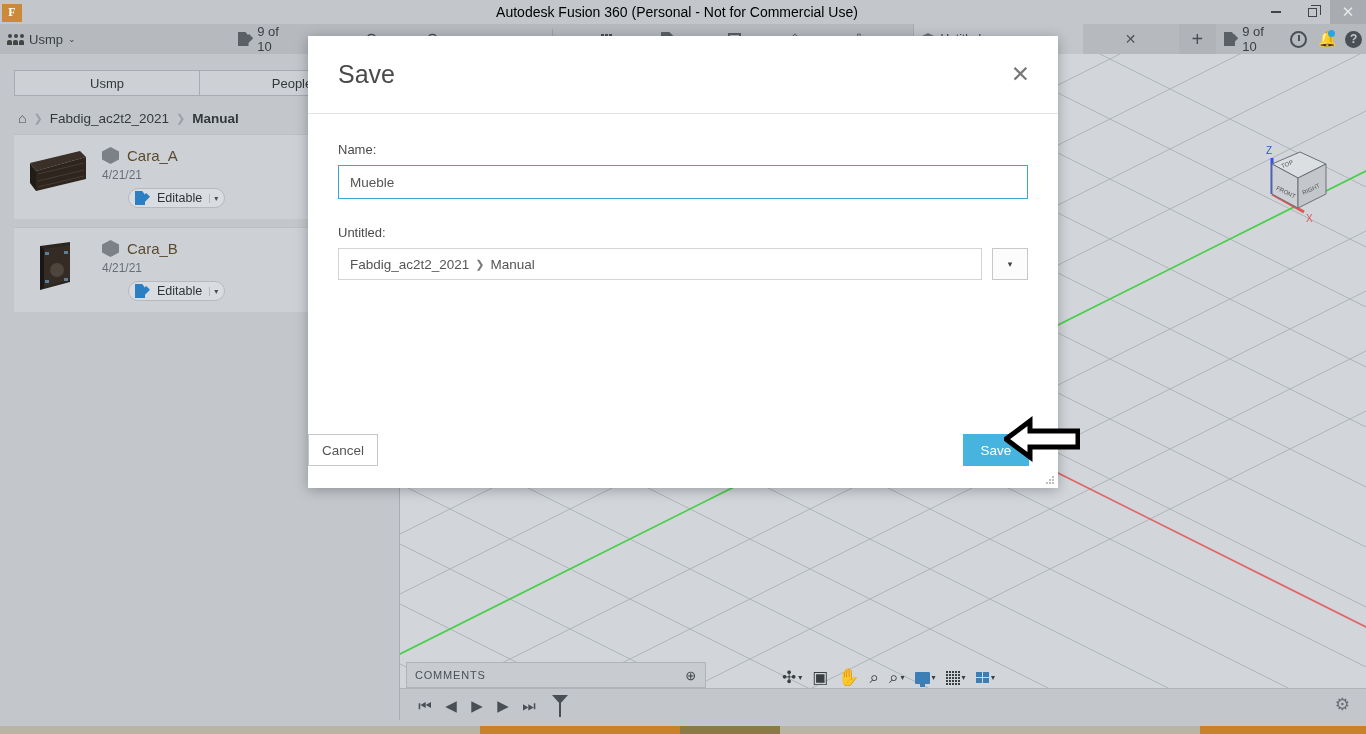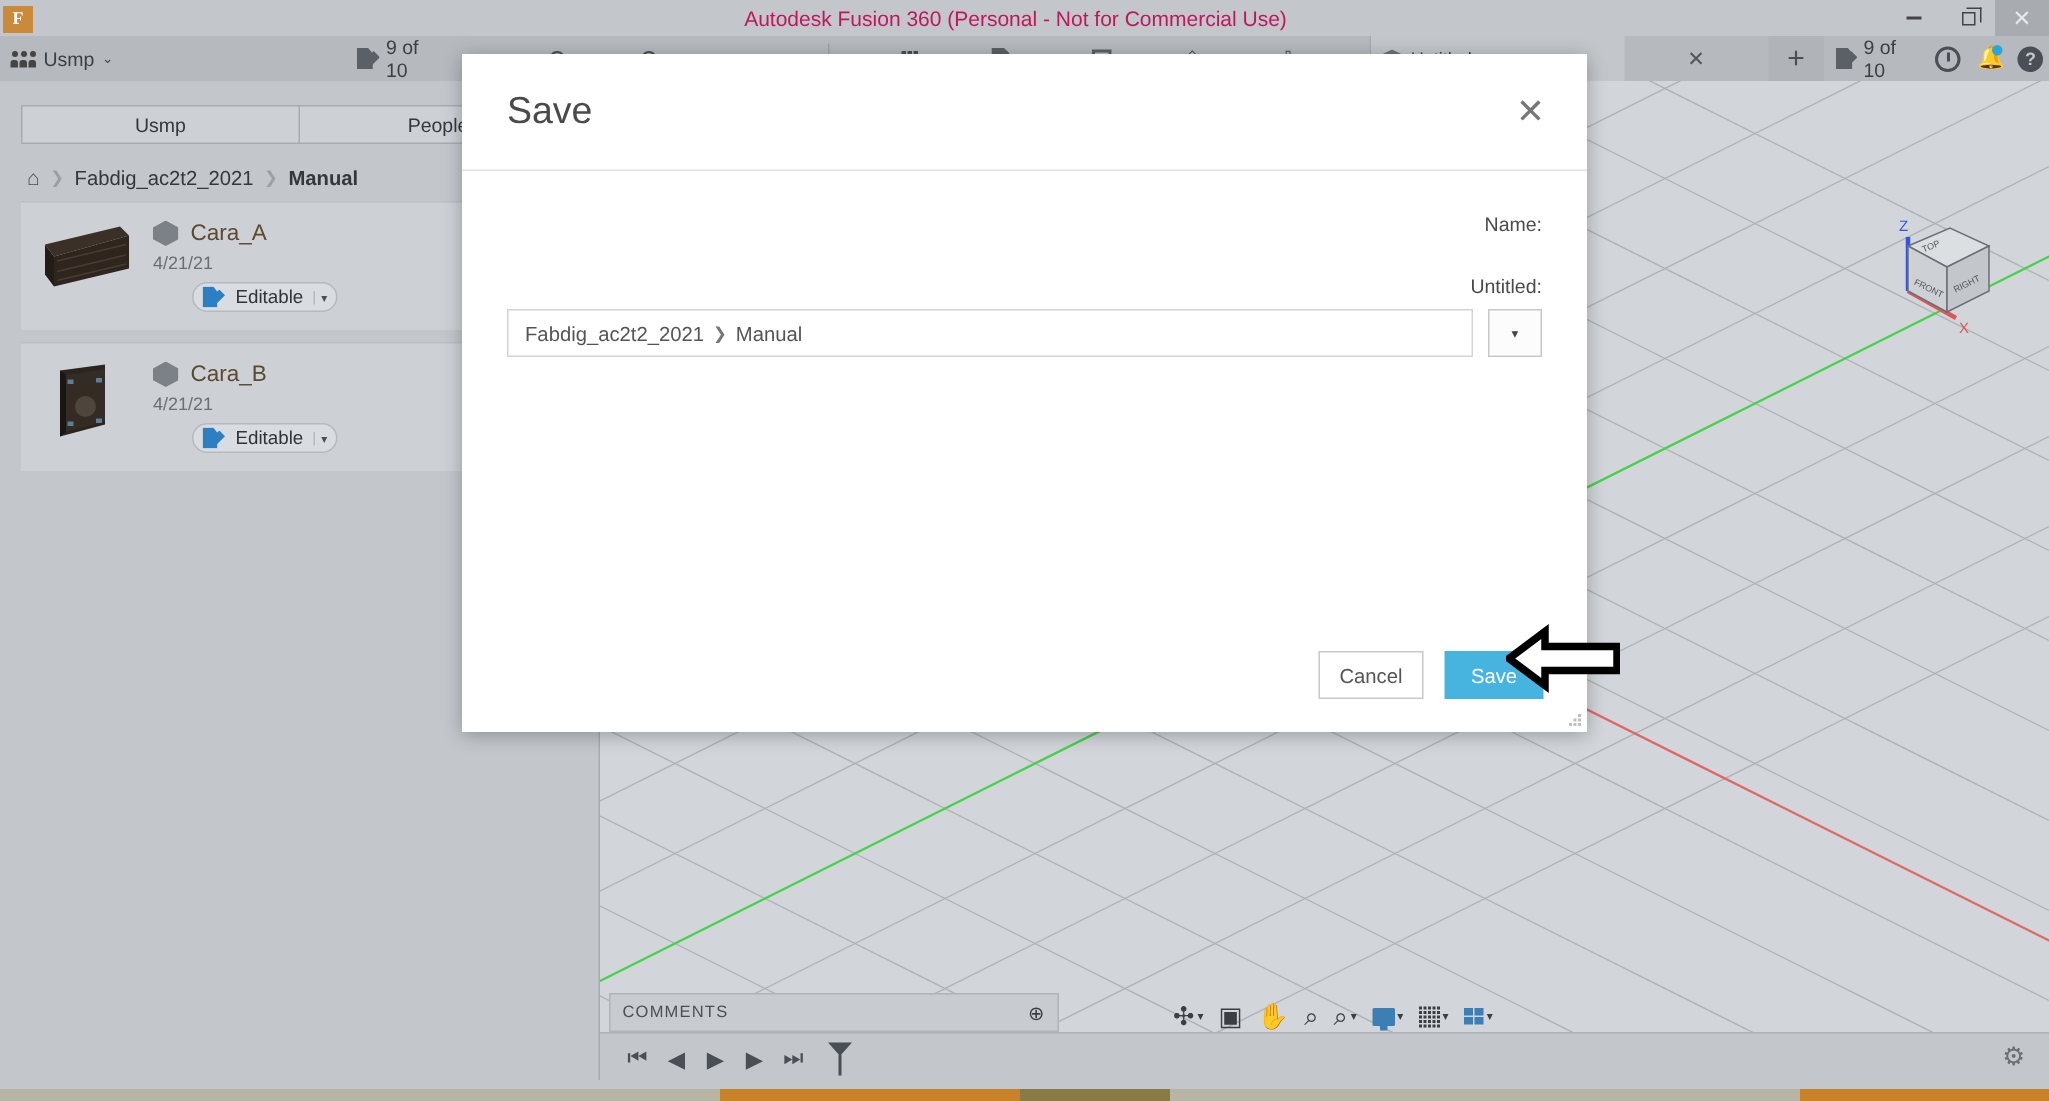--- a/index.html
+++ b/index.html
@@ -19,21 +19,21 @@
   }
   .app-logo {
     width: 20px; height: 18px; margin-left: 2px; margin-top: 1px;
     background: #c98a3a;
     display: flex; align-items: center; justify-content: center;
     font-size: 12px; font-weight: bold; color: #fff;
     font-family: "Liberation Serif", serif;
   }
   .title-text {
     position: absolute; left: 0; right: 12px; text-align: center;
-    font-size: 14px; color: #be185d;
+    font-size: 14px; color: #000000;
   }
   .winbtns { position: absolute; right: 0; top: 0; height: 24px; display: flex; }
   .winbtn {
     width: 36px; height: 24px; display: flex; align-items: center; justify-content: center;
     color: #444; font-size: 12px;
   }
   .winbtn.close { background: #a8acb0; color: #e8e8e8; font-size: 15px; }
   .winbtn .min-glyph { display: block; width: 10px; height: 2px; background: #444; }
   .winbtn .max-glyph { display:block; width: 9px; height: 9px; border: 1.5px solid #444; position: relative;}
   .winbtn .max-glyph:after{content:"";position:absolute;left:2px;top:-4px;width:9px;height:9px;border:1.5px solid #444;border-bottom:none;border-left:none;}
@@ -270,41 +270,41 @@
     position: absolute; left: 308px; top: 36px; width: 750px; height: 452px;
     background: #ffffff; box-shadow: 0 2px 12px rgba(0,0,0,.28);
   }
   .dlg-head {
     height: 78px; display: flex; align-items: center;
     padding: 0 28px 0 30px; border-bottom: 1px solid #e2e2e2;
   }
   .dlg-title { font-size: 25px; color: #4a4a4a; font-weight: normal; }
   .dlg-close { margin-left: auto; font-size: 23px; color: #777; font-weight: 300; line-height: 1;}
   .dlg-body { padding: 28px 30px 0 30px; }
-  .field-label { font-size: 13px; color: #4a4a4a; margin-bottom: 8px; text-align: right; }
+  .field-label { font-size: 13px; color: #4a4a4a; margin-bottom: 8px; }
   .name-input {
     width: 690px; height: 34px; border: 1px solid #3ba7d8; background: #fff;
     padding: 0 11px; font-size: 13.5px; color: #555;
     font-family: "Liberation Sans", sans-serif; outline: none;
   }
   .loc-label { margin-top: 26px; }
   .loc-row { display: flex; align-items: stretch; gap: 10px; }
   .loc-input {
     width: 644px; height: 32px; border: 1px solid #d4d4d4; background: #fff;
     display: flex; align-items: center; padding: 0 11px;
     font-size: 13.5px; color: #555; gap: 6px;
   }
   .loc-sep { color: #777; font-size: 11px; }
   .loc-drop {
     width: 36px; height: 32px; border: 1px solid #c8c8c8; background: #fcfcfc;
     display: flex; align-items: center; justify-content: center; font-size: 9px; color: #444;
   }
   .dlg-foot {
     position: absolute; left: 0; bottom: 0; width: 750px; height: 76px;
-    display: flex; align-items: center; justify-content: flex-end; gap: 14px;
+    display: flex; align-items: center; justify-content: space-between; gap: 14px;
     padding-right: 29px;
   }
   .btn-cancel {
     width: 70px; height: 32px; background: #fff; border: 1px solid #c8c8c8;
     font-size: 13.5px; color: #555; font-family: "Liberation Sans", sans-serif;
   }
   .btn-save {
     width: 66px; height: 32px; background: #47b4e0; border: none;
     font-size: 13.5px; color: #fff; font-family: "Liberation Sans", sans-serif;
   }
@@ -731,20 +731,21 @@
     </div>
   </div>
 
   <div class="overlay-dialog">
     <div class="dlg-head">
       <div class="dlg-title">Save</div>
       <div class="dlg-close">✕</div>
     </div>
     <div class="dlg-body">
       <div class="field-label">Name:</div>
+      <input class="name-input" type="text" value="Mueble" style="">
       <div class="field-label loc-label">Untitled:</div>
       <div class="loc-row">
         <div class="loc-input">
           <span>Fabdig_ac2t2_2021</span>
           <span class="loc-sep">❯</span>
           <span>Manual</span>
         </div>
         <div class="loc-drop">
           <span>▾</span>
         </div>

